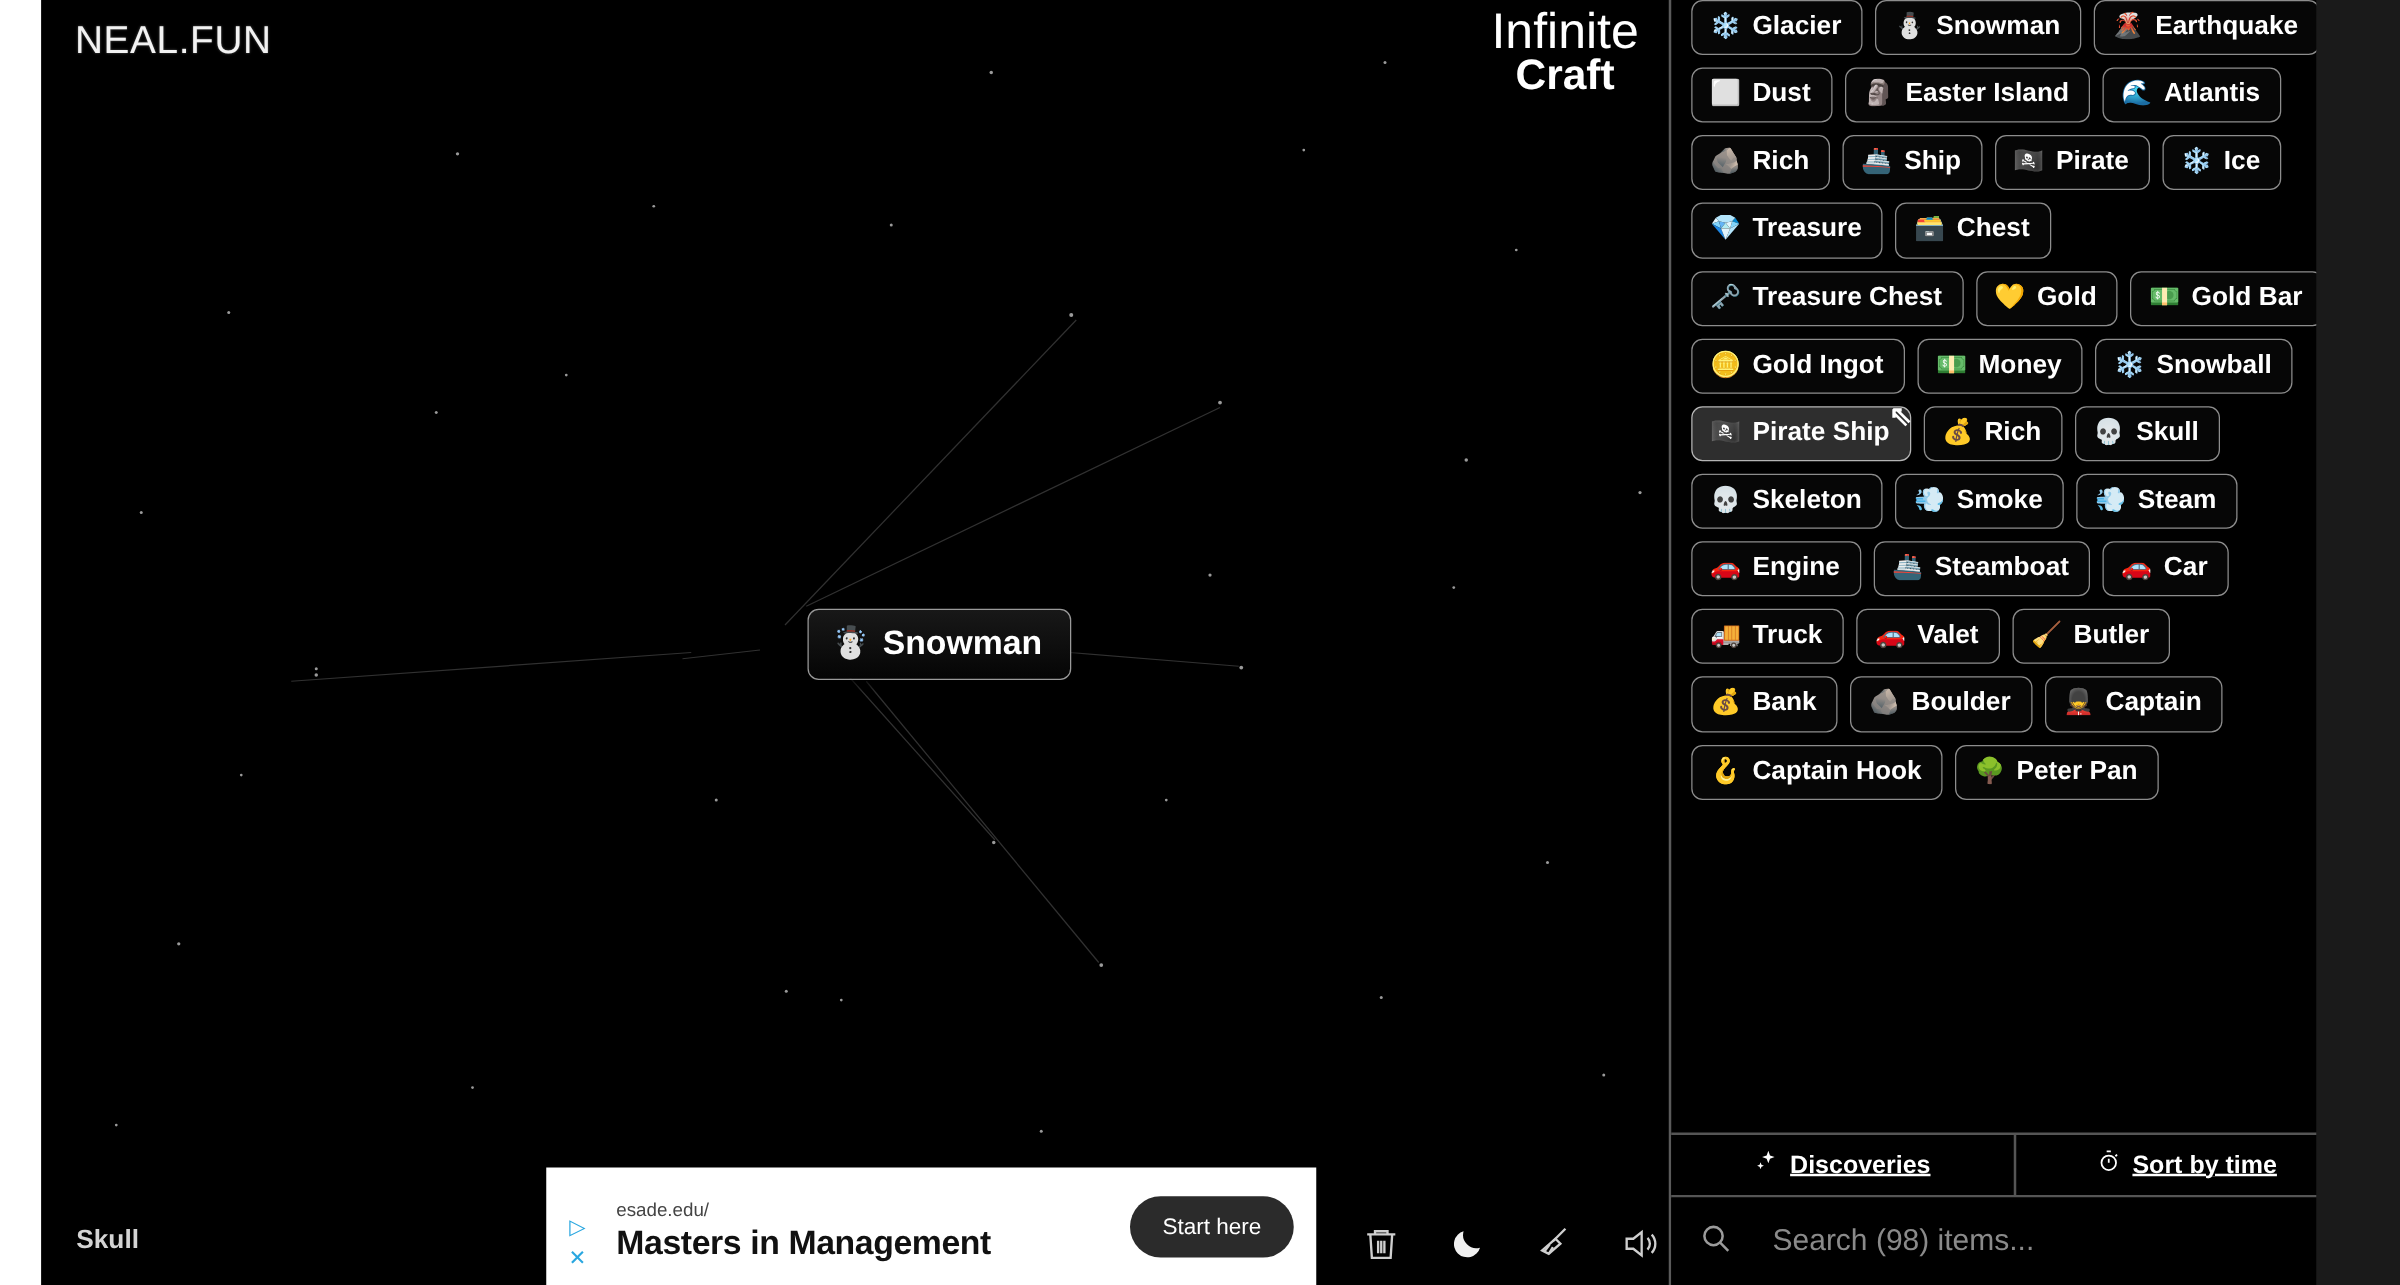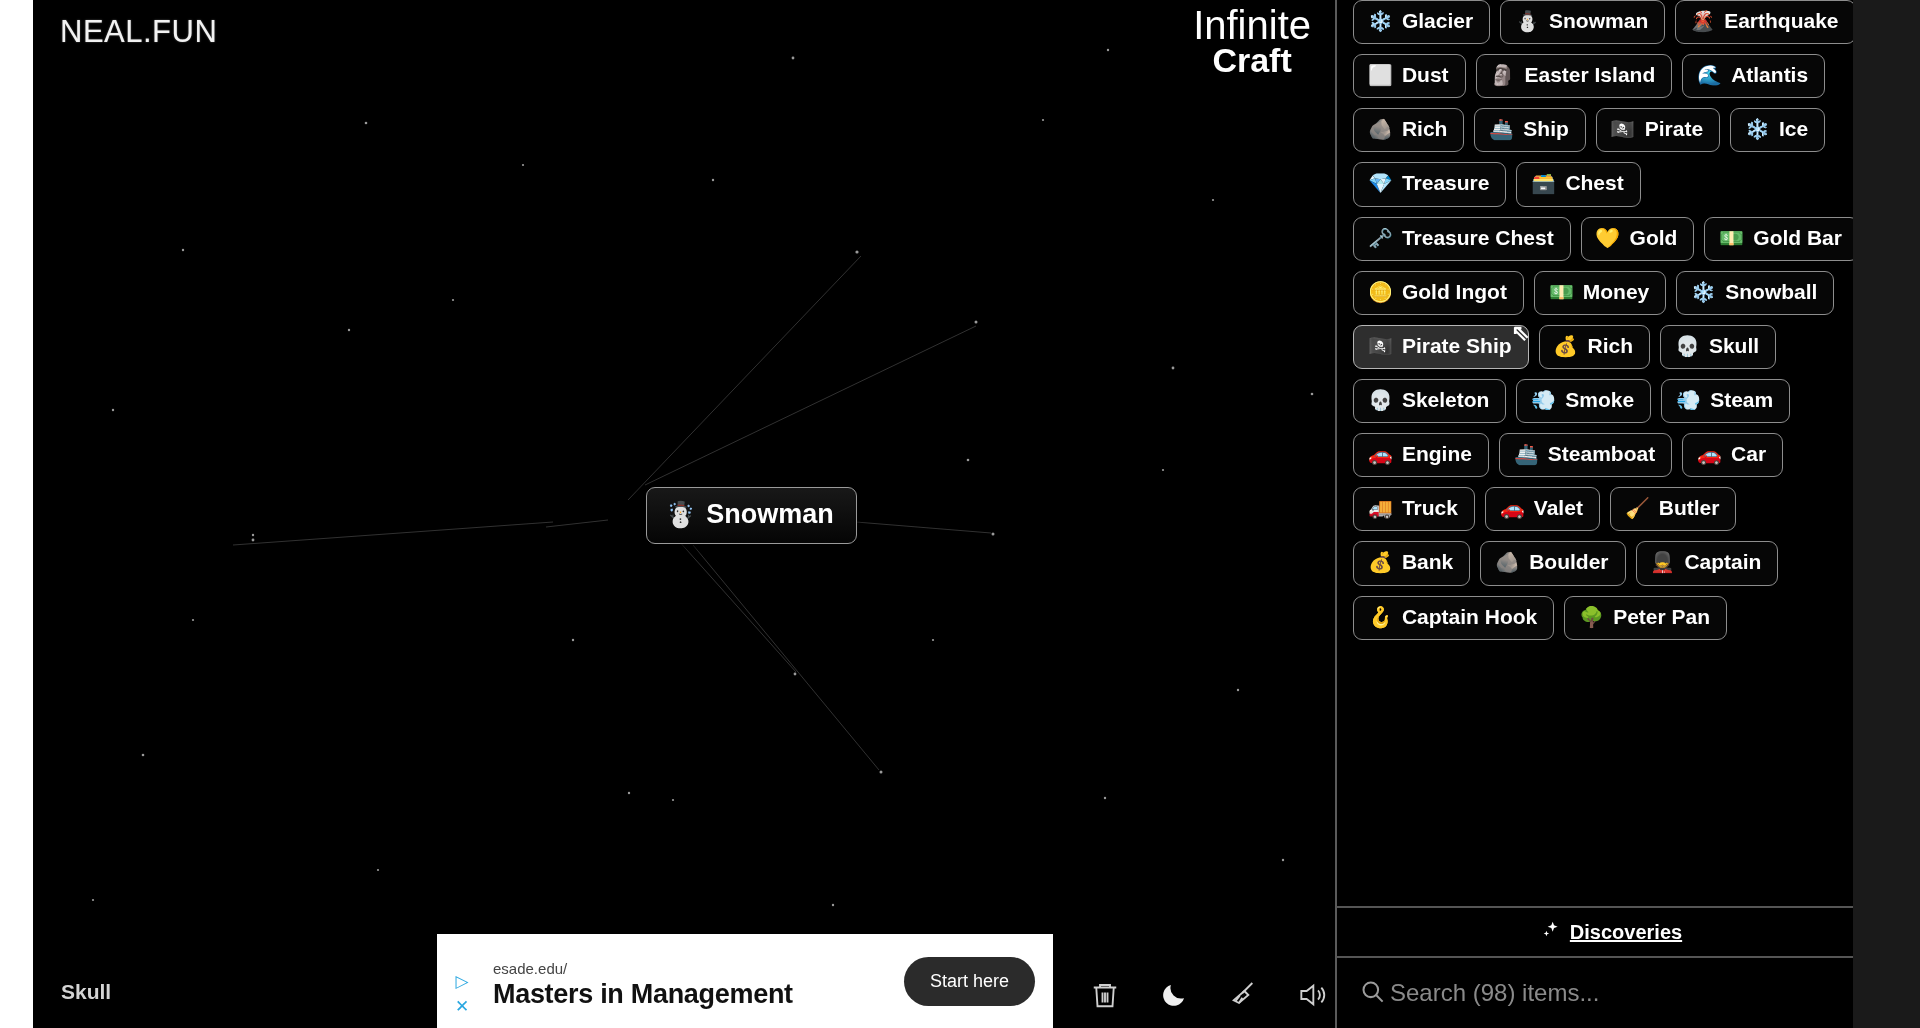--- a/index.html
+++ b/index.html
@@ -202,21 +202,21 @@
     cursor: pointer;
     background: #000;
     text-decoration: underline;
   }
   .tab + .tab { border-left: 2px solid #555; }
 
   .searchbar {
     height: 70px;
     display: flex;
     align-items: center;
-    gap: 4px;
+    gap: 32px;
     padding: 0 22px;
     background: #000;
     flex: 0 0 auto;
   }
   .searchbar .stext {
     color: #8a8a8a;
     font-size: 24px;
     font-weight: 400;
   }
 
@@ -495,20 +495,29 @@
       <div class="tabs">
         <div class="tab">
           <span>
             <svg width="20" height="20" viewBox="0 0 24 24" fill="#fff">
               <path d="M14 2l1.6 4.4L20 8l-4.4 1.6L14 14l-1.6-4.4L8 8l4.4-1.6z"></path>
               <path d="M6.5 13l.9 2.4 2.4.9-2.4.9-.9 2.4-.9-2.4L3.2 16.3l2.4-.9z"></path>
             </svg>
           </span>
           <span>Discoveries</span>
         </div>
+        <div class="tab">
+          <span>
+            <svg width="20" height="20" viewBox="0 0 24 24" fill="none" stroke="#fff" stroke-width="1.7">
+              <circle cx="12" cy="13.5" r="7"></circle>
+              <path d="M12 13.5V9.5M10 2.6h4M18.4 7.2l1.6-1.6"></path>
+            </svg>
+          </span>
+          <span>Sort by time</span>
+        </div>
       </div>
 
       <div class="searchbar">
         <span>
           <svg width="27" height="27" viewBox="0 0 24 24" fill="none" stroke="#9b9b9b" stroke-width="1.8">
             <circle cx="10.5" cy="10.5" r="6.5"></circle>
             <path d="M15.4 15.4L21 21"></path>
           </svg>
         </span>
         <span class="stext">Search (98) items...</span>

